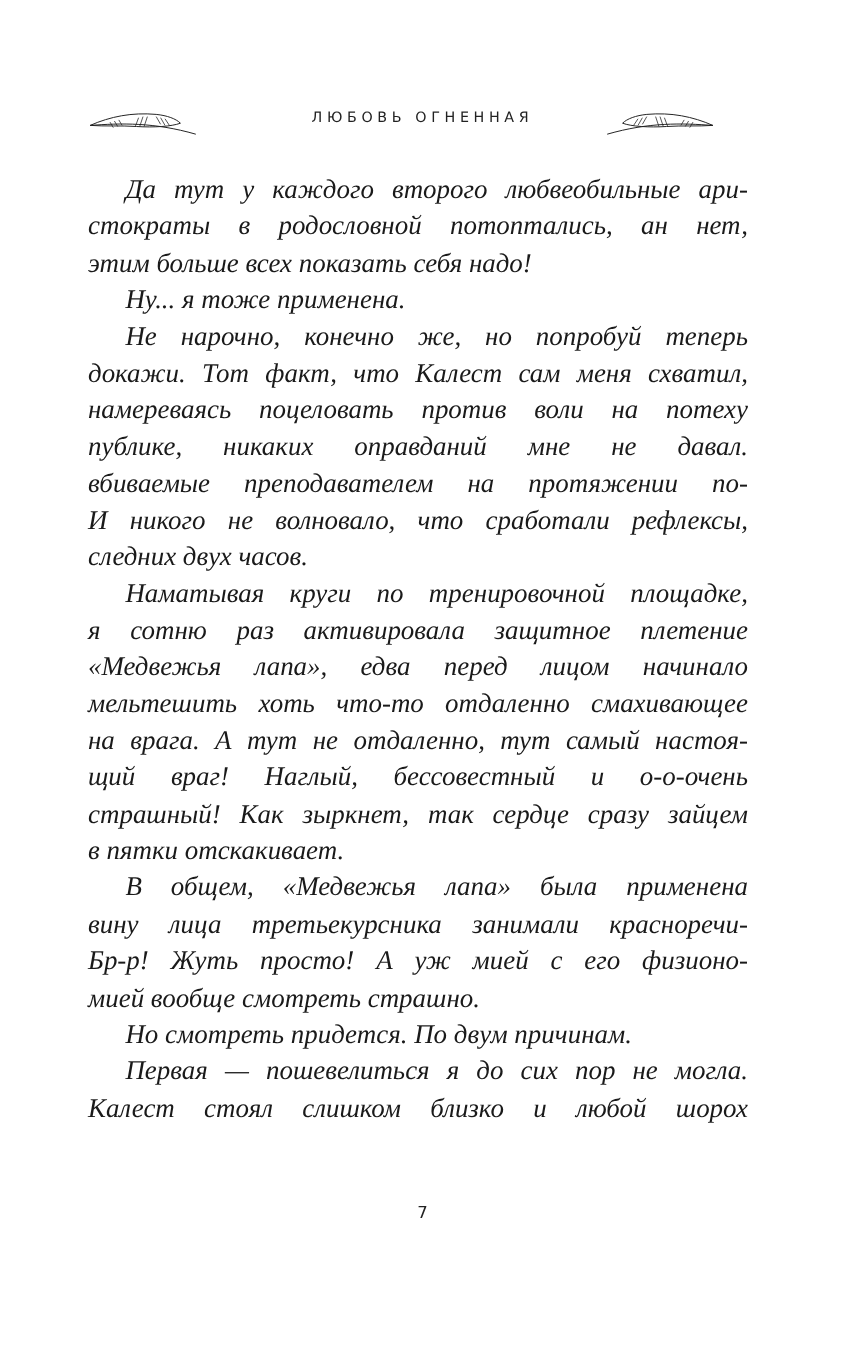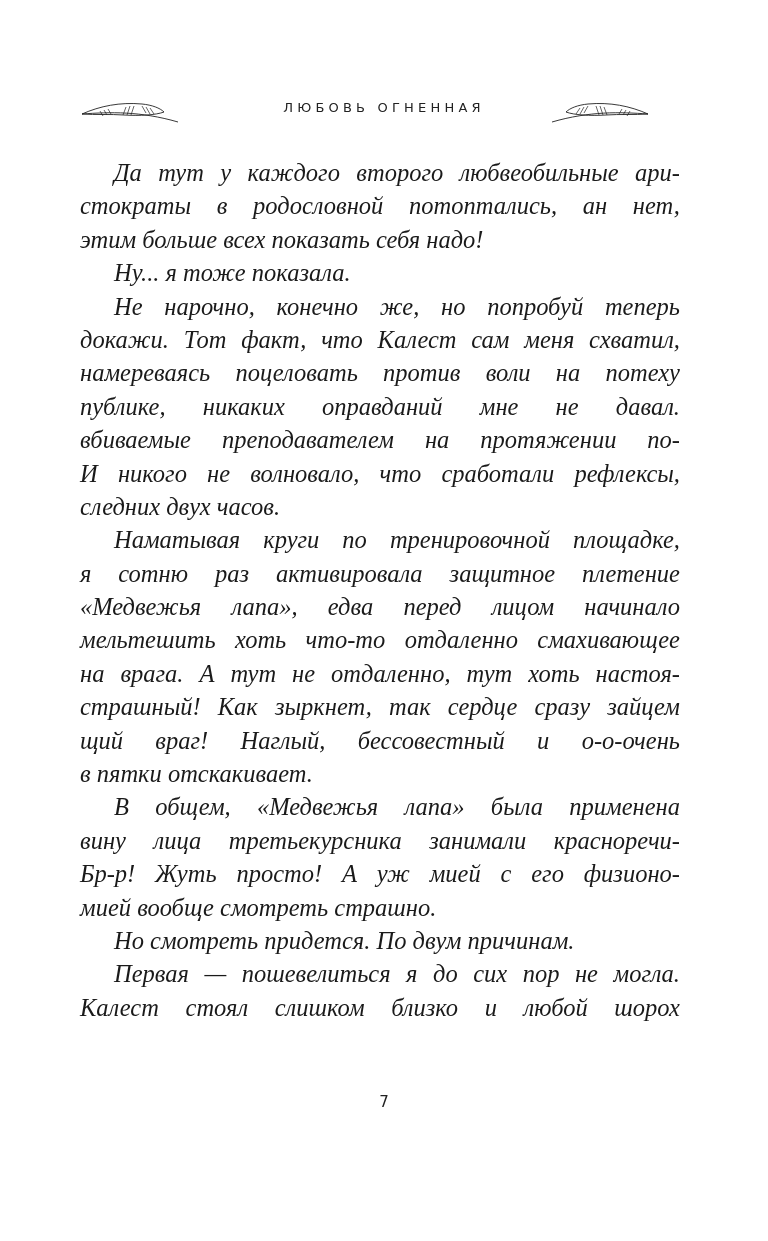--- a/index.html
+++ b/index.html
@@ -32,35 +32,35 @@
     <path d="M98 16 C80 8, 60 4, 38 6 C28 7, 20 10, 16 14 C24 17, 40 18, 56 17 C70 16, 84 17, 98 16 Z" fill="none" stroke="#222" stroke-width="0.9"></path>
     <path d="M2 24 C40 13, 70 14, 98 16" fill="none" stroke="#222" stroke-width="0.9"></path>
     <path d="M80 13 l-3 5 M76 12 l-3 5 M72 11 l-3 5 M54 9 l3 8 M50 8 l3 9 M46 8 l3 9 M38 8 l-4 7 M34 9 l-4 7 M30 10 l-4 6" stroke="#222" stroke-width="0.7"></path>
   </svg>
 </div>
 
 <div class="text" id="body-text">
     <span class="line indent">Да тут у каждого второго любвеобильные ари-</span>
     <span class="line">стократы в родословной потоптались, ан нет,</span>
     <span class="line last">этим больше всех показать себя надо!</span>
-    <span class="line indent last">Ну... я тоже показала.</span>
+    <span class="line indent last">Ну... я тоже применена.</span>
     <span class="line indent">Не нарочно, конечно же, но попробуй теперь</span>
     <span class="line">докажи. Тот факт, что Калест сам меня схватил,</span>
     <span class="line">намереваясь поцеловать против воли на потеху</span>
     <span class="line">публике, никаких оправданий мне не давал.</span>
     <span class="line">вбиваемые преподавателем на протяжении по-</span>
     <span class="line">И никого не волновало, что сработали рефлексы,</span>
     <span class="line last">следних двух часов.</span>
     <span class="line indent">Наматывая круги по тренировочной площадке,</span>
     <span class="line">я сотню раз активировала защитное плетение</span>
     <span class="line">«Медвежья лапа», едва перед лицом начинало</span>
     <span class="line">мельтешить хоть что-то отдаленно смахивающее</span>
-    <span class="line">на врага. А тут не отдаленно, тут хоть настоя-</span>
+    <span class="line">на врага. А тут не отдаленно, тут самый настоя-</span>
+    <span class="line">щий враг! Наглый, бессовестный и о-о-очень</span>
     <span class="line">страшный! Как зыркнет, так сердце сразу зайцем</span>
-    <span class="line">щий враг! Наглый, бессовестный и о-о-очень</span>
     <span class="line last">в пятки отскакивает.</span>
     <span class="line indent">В общем, «Медвежья лапа» была применена</span>
     <span class="line">вину лица третьекурсника занимали красноречи-</span>
     <span class="line">Бр-р! Жуть просто! А уж мией с его физионо-</span>
     <span class="line last">мией вообще смотреть страшно.</span>
     <span class="line indent last">Но смотреть придется. По двум причинам.</span>
     <span class="line indent">Первая — пошевелиться я до сих пор не могла.</span>
     <span class="line">Калест стоял слишком близко и любой шорох</span>
   </div>
 

